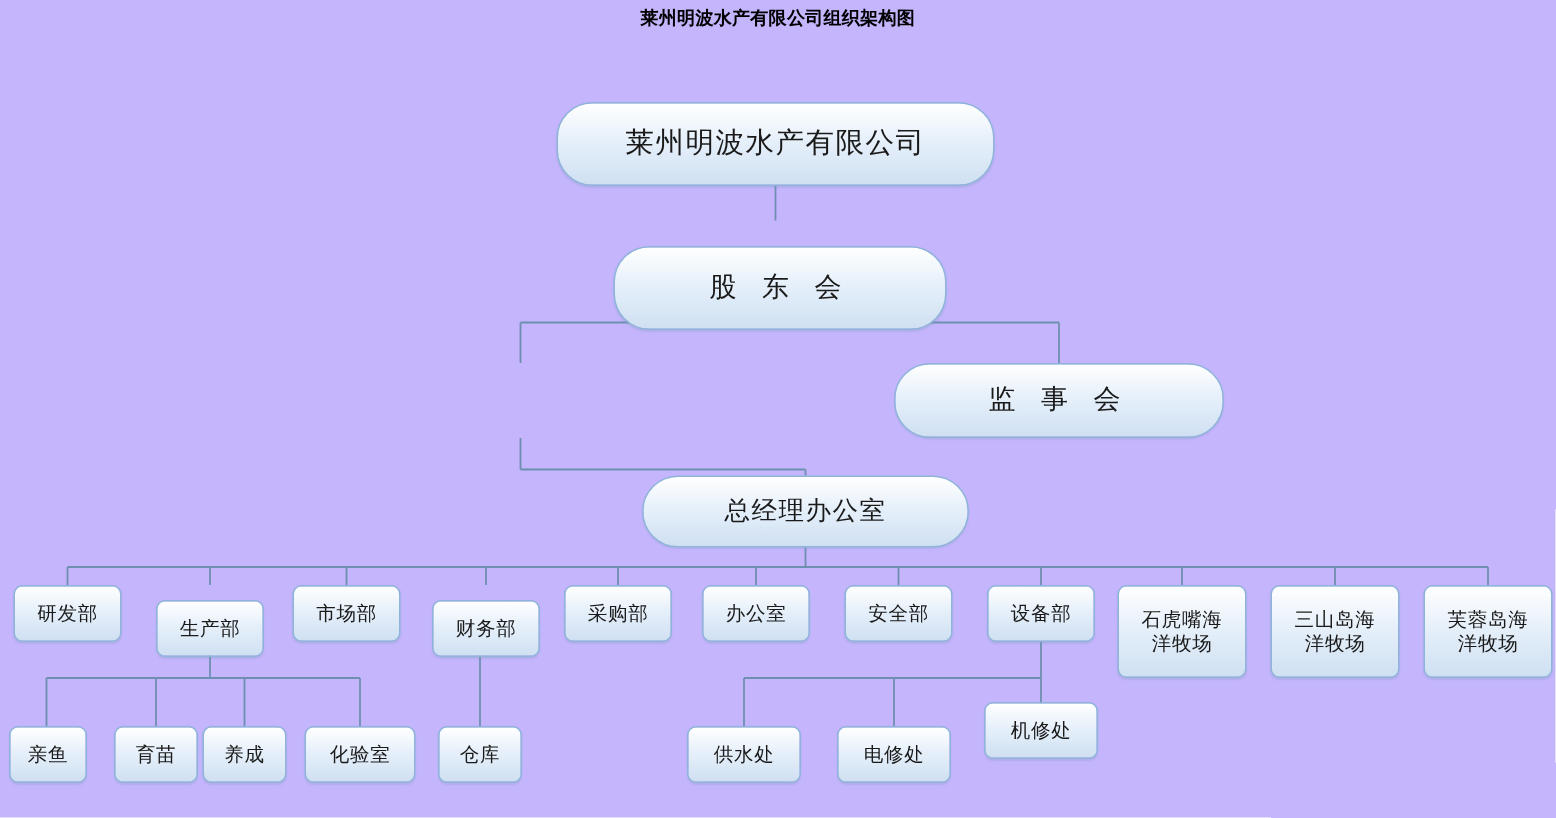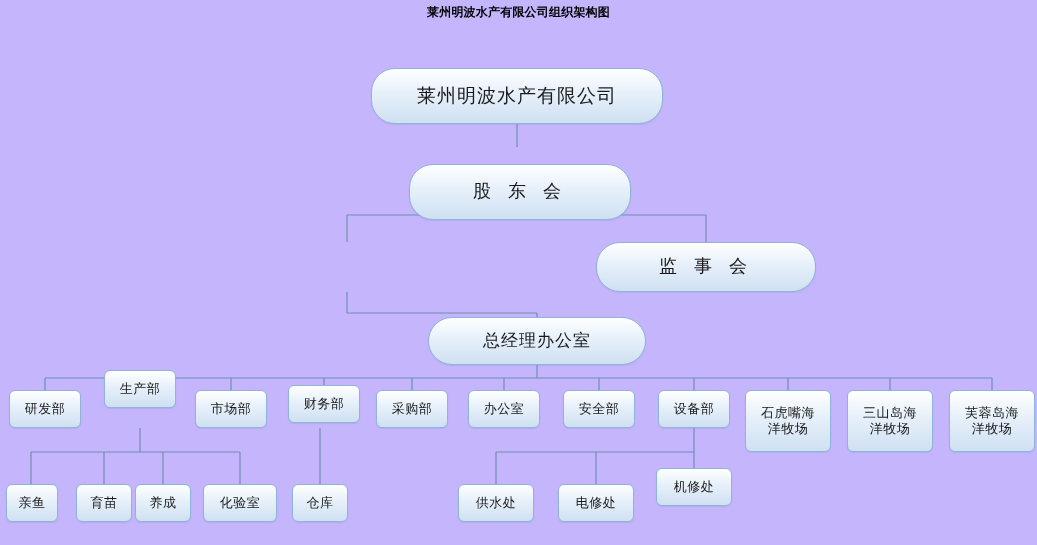--- a/index.html
+++ b/index.html
@@ -132,27 +132,27 @@
     <span>监 事 会</span>
   </div>
 
   <div class="node rounded lvl4" style="left:428px; top:317px; width:218px; height:48px;">
     <span>总经理办公室</span>
   </div>
 
   <div class="node soft dept" style="left:9px; top:390px; width:72px; height:38px;">
     <span>研发部</span>
   </div>
-  <div class="node soft dept" style="left:104px; top:370px; width:72px; height:38px;">
+  <div class="node soft dept" style="left:104px; top:400px; width:72px; height:38px;">
     <span>生产部</span>
   </div>
   <div class="node soft dept" style="left:195px; top:390px; width:72px; height:38px;">
     <span>市场部</span>
   </div>
-  <div class="node soft dept" style="left:288px; top:385px; width:72px; height:38px;">
+  <div class="node soft dept" style="left:288px; top:400px; width:72px; height:38px;">
     <span>财务部</span>
   </div>
   <div class="node soft dept" style="left:376px; top:390px; width:72px; height:38px;">
     <span>采购部</span>
   </div>
   <div class="node soft dept" style="left:468px; top:390px; width:72px; height:38px;">
     <span>办公室</span>
   </div>
   <div class="node soft dept" style="left:563px; top:390px; width:72px; height:38px;">
     <span>安全部</span>

